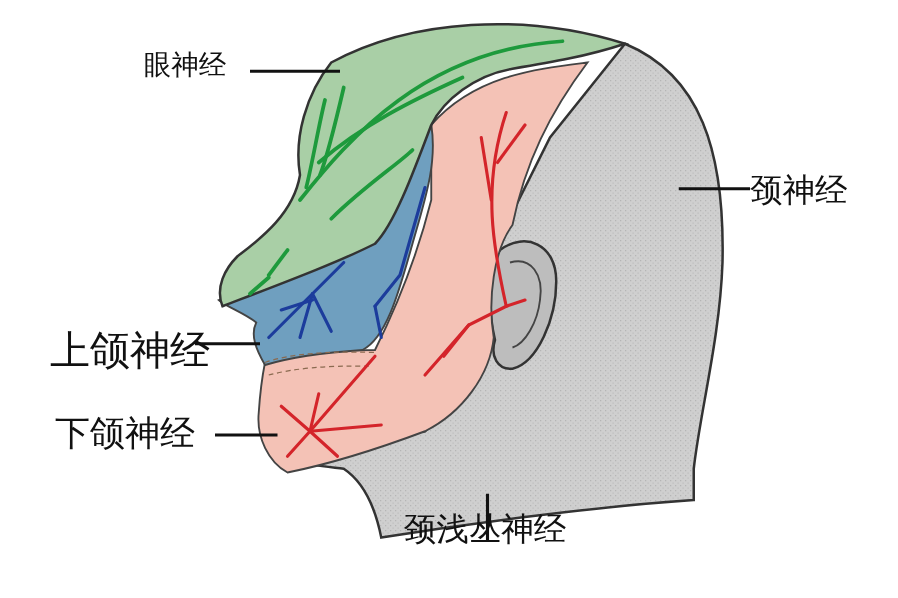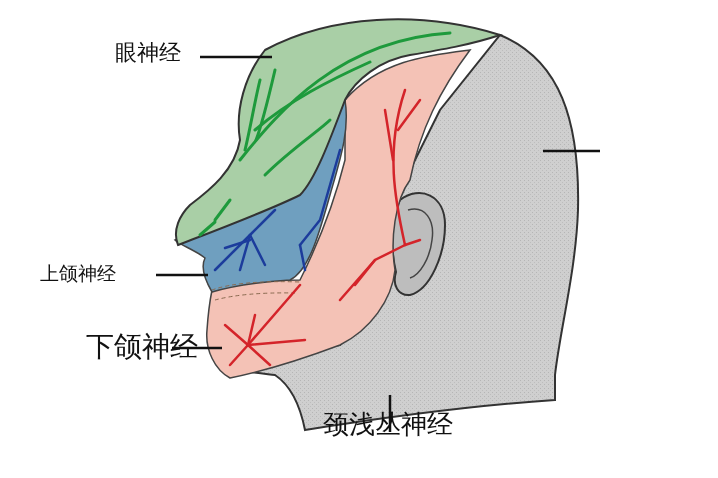--- a/index.html
+++ b/index.html
@@ -2,22 +2,22 @@
 <html><head>
 <meta charset="utf-8">
 <style>
   html, body { margin: 0; padding: 0; background: #ffffff; }
   body { width: 718px; height: 478px; position: relative; overflow: hidden; font-family: "DejaVu Sans", sans-serif; }
   .stage { position: absolute; left: 0; top: 0; width: 718px; height: 478px; }
   .stage svg { position: absolute; left: 0; top: 0; }
   .label { position: absolute; color: #111; white-space: nowrap; line-height: 1; letter-spacing: 0px; }
   .lbl-eye { left: 115px; top: 42px; font-size: 22px; }
   .lbl-neck { left: 600px; top: 140px; font-size: 26px; }
-  .lbl-max { left: 40px; top: 264px; font-size: 19px; }
-  .lbl-man { left: 44px; top: 333px; font-size: 28px; margin-left: 42px; }
+  .lbl-max { left: 40px; top: 264px; font-size: 32px; }
+  .lbl-man { left: 44px; top: 333px; font-size: 28px; }
   .lbl-cerv { left: 323px; top: 411px; font-size: 26px; }
 </style>
 </head>
 <body>
 
 <div class="stage">
   <svg width="718" height="478" viewBox="0 0 718 478">
     <defs>
       <pattern id="stip" width="4" height="4" patternUnits="userSpaceOnUse">
         <rect width="4" height="4" fill="#cfcfcf"></rect>
@@ -77,16 +77,17 @@
     <g stroke="#111" stroke-width="2.5">
       <line x1="200" y1="57" x2="272" y2="57"></line>
       <line x1="543" y1="151" x2="600" y2="151"></line>
       <line x1="156" y1="275" x2="208" y2="275"></line>
       <line x1="172" y1="348" x2="222" y2="348"></line>
       <line x1="390" y1="395" x2="390" y2="432"></line>
     </g>
   </svg>
 
   <div class="label lbl-eye">眼神经</div>
+  <div class="label lbl-neck">颈神经</div>
   <div class="label lbl-max">上颌神经</div>
   <div class="label lbl-man">下颌神经</div>
   <div class="label lbl-cerv">颈浅丛神经</div>
 </div>
 
 </body></html>

